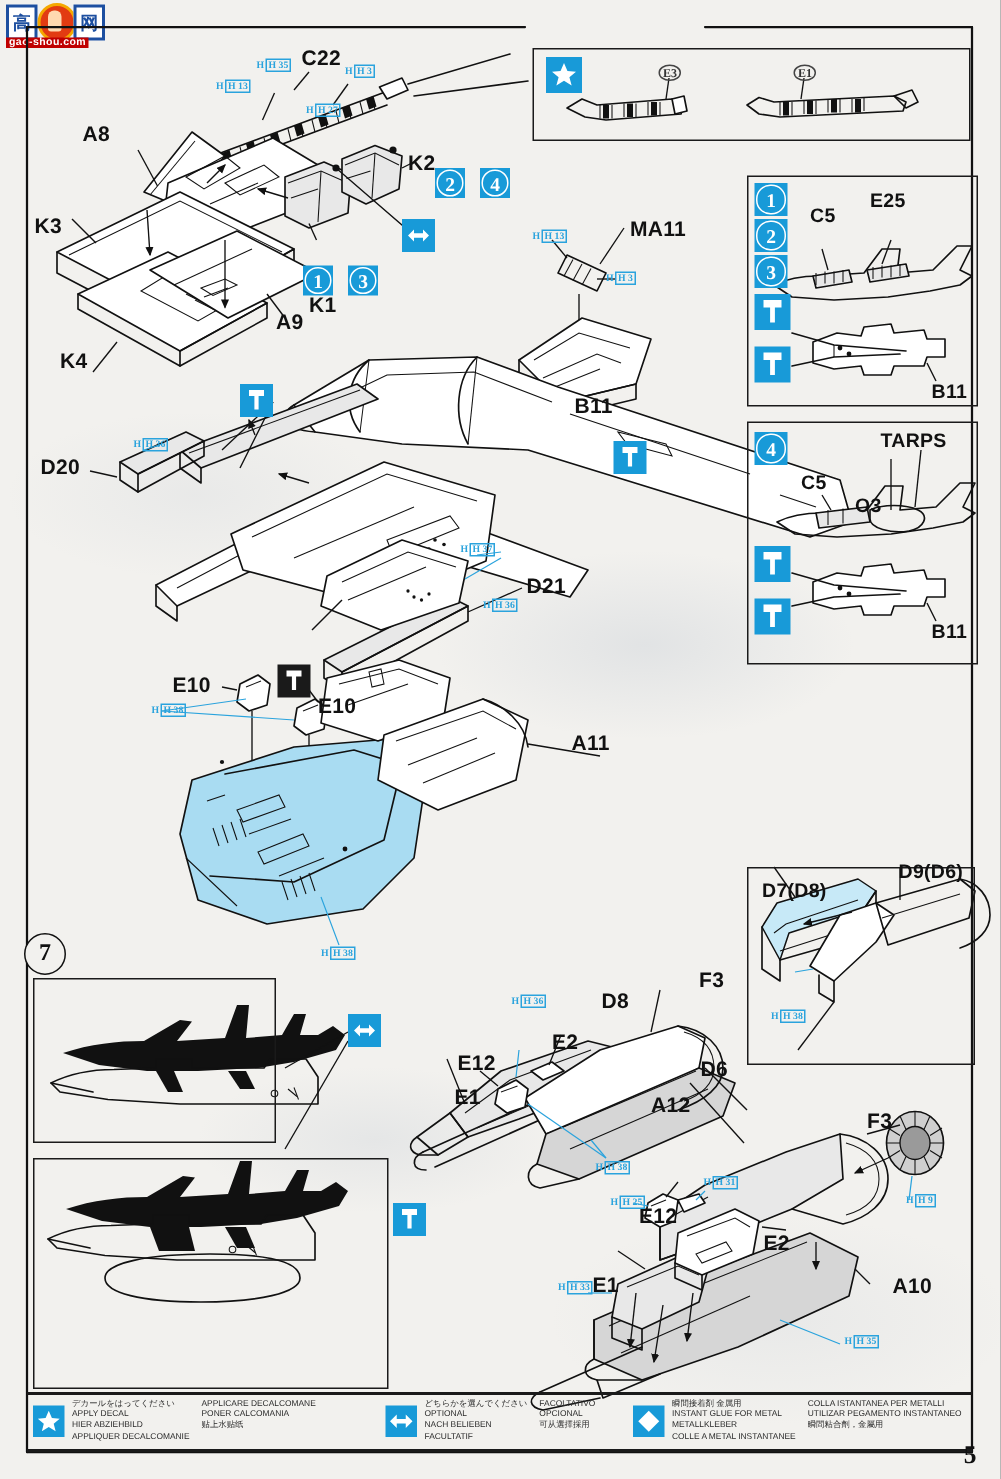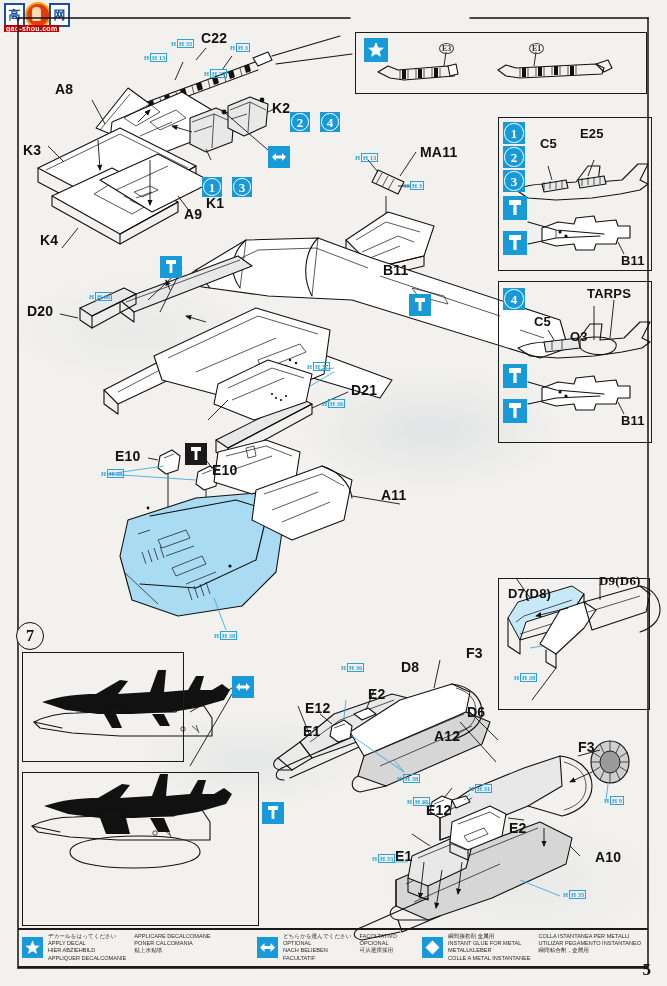--- a/index.html
+++ b/index.html
@@ -639,21 +639,21 @@
   <div class="lbl med" style="left:540px;top:136px;">C5</div>
   <div class="lbl med" style="left:580px;top:126px;">E25</div>
   <div class="lbl med" style="left:621px;top:253px;">B11</div>
 
   <div class="lbl med" style="left:587px;top:286px;">TARPS</div>
   <div class="lbl med" style="left:570px;top:296px;margin-top:33px;">O3</div>
   <div class="lbl med" style="left:534px;top:314px;">C5</div>
   <div class="lbl med" style="left:621px;top:413px;">B11</div>
 
   <div class="lbl med" style="left:508px;top:586px;">D7(D8)</div>
-  <div class="lbl med" style="left:599px;top:573px;font-family:Liberation Serif, serif;">D9(D6)</div>
+  <div class="lbl med" style="left:599px;top:573px;">D9(D6)</div>
 
   <div class="lbl big" style="left:401px;top:659px;">D8</div>
   <div class="lbl big" style="left:466px;top:645px;">F3</div>
   <div class="lbl big" style="left:368px;top:686px;">E2</div>
   <div class="lbl big" style="left:305px;top:700px;">E12</div>
   <div class="lbl big" style="left:303px;top:723px;">E1</div>
   <div class="lbl big" style="left:467px;top:704px;">D6</div>
   <div class="lbl big" style="left:434px;top:728px;">A12</div>
 
   <div class="lbl big" style="left:426px;top:802px;">E12</div>

